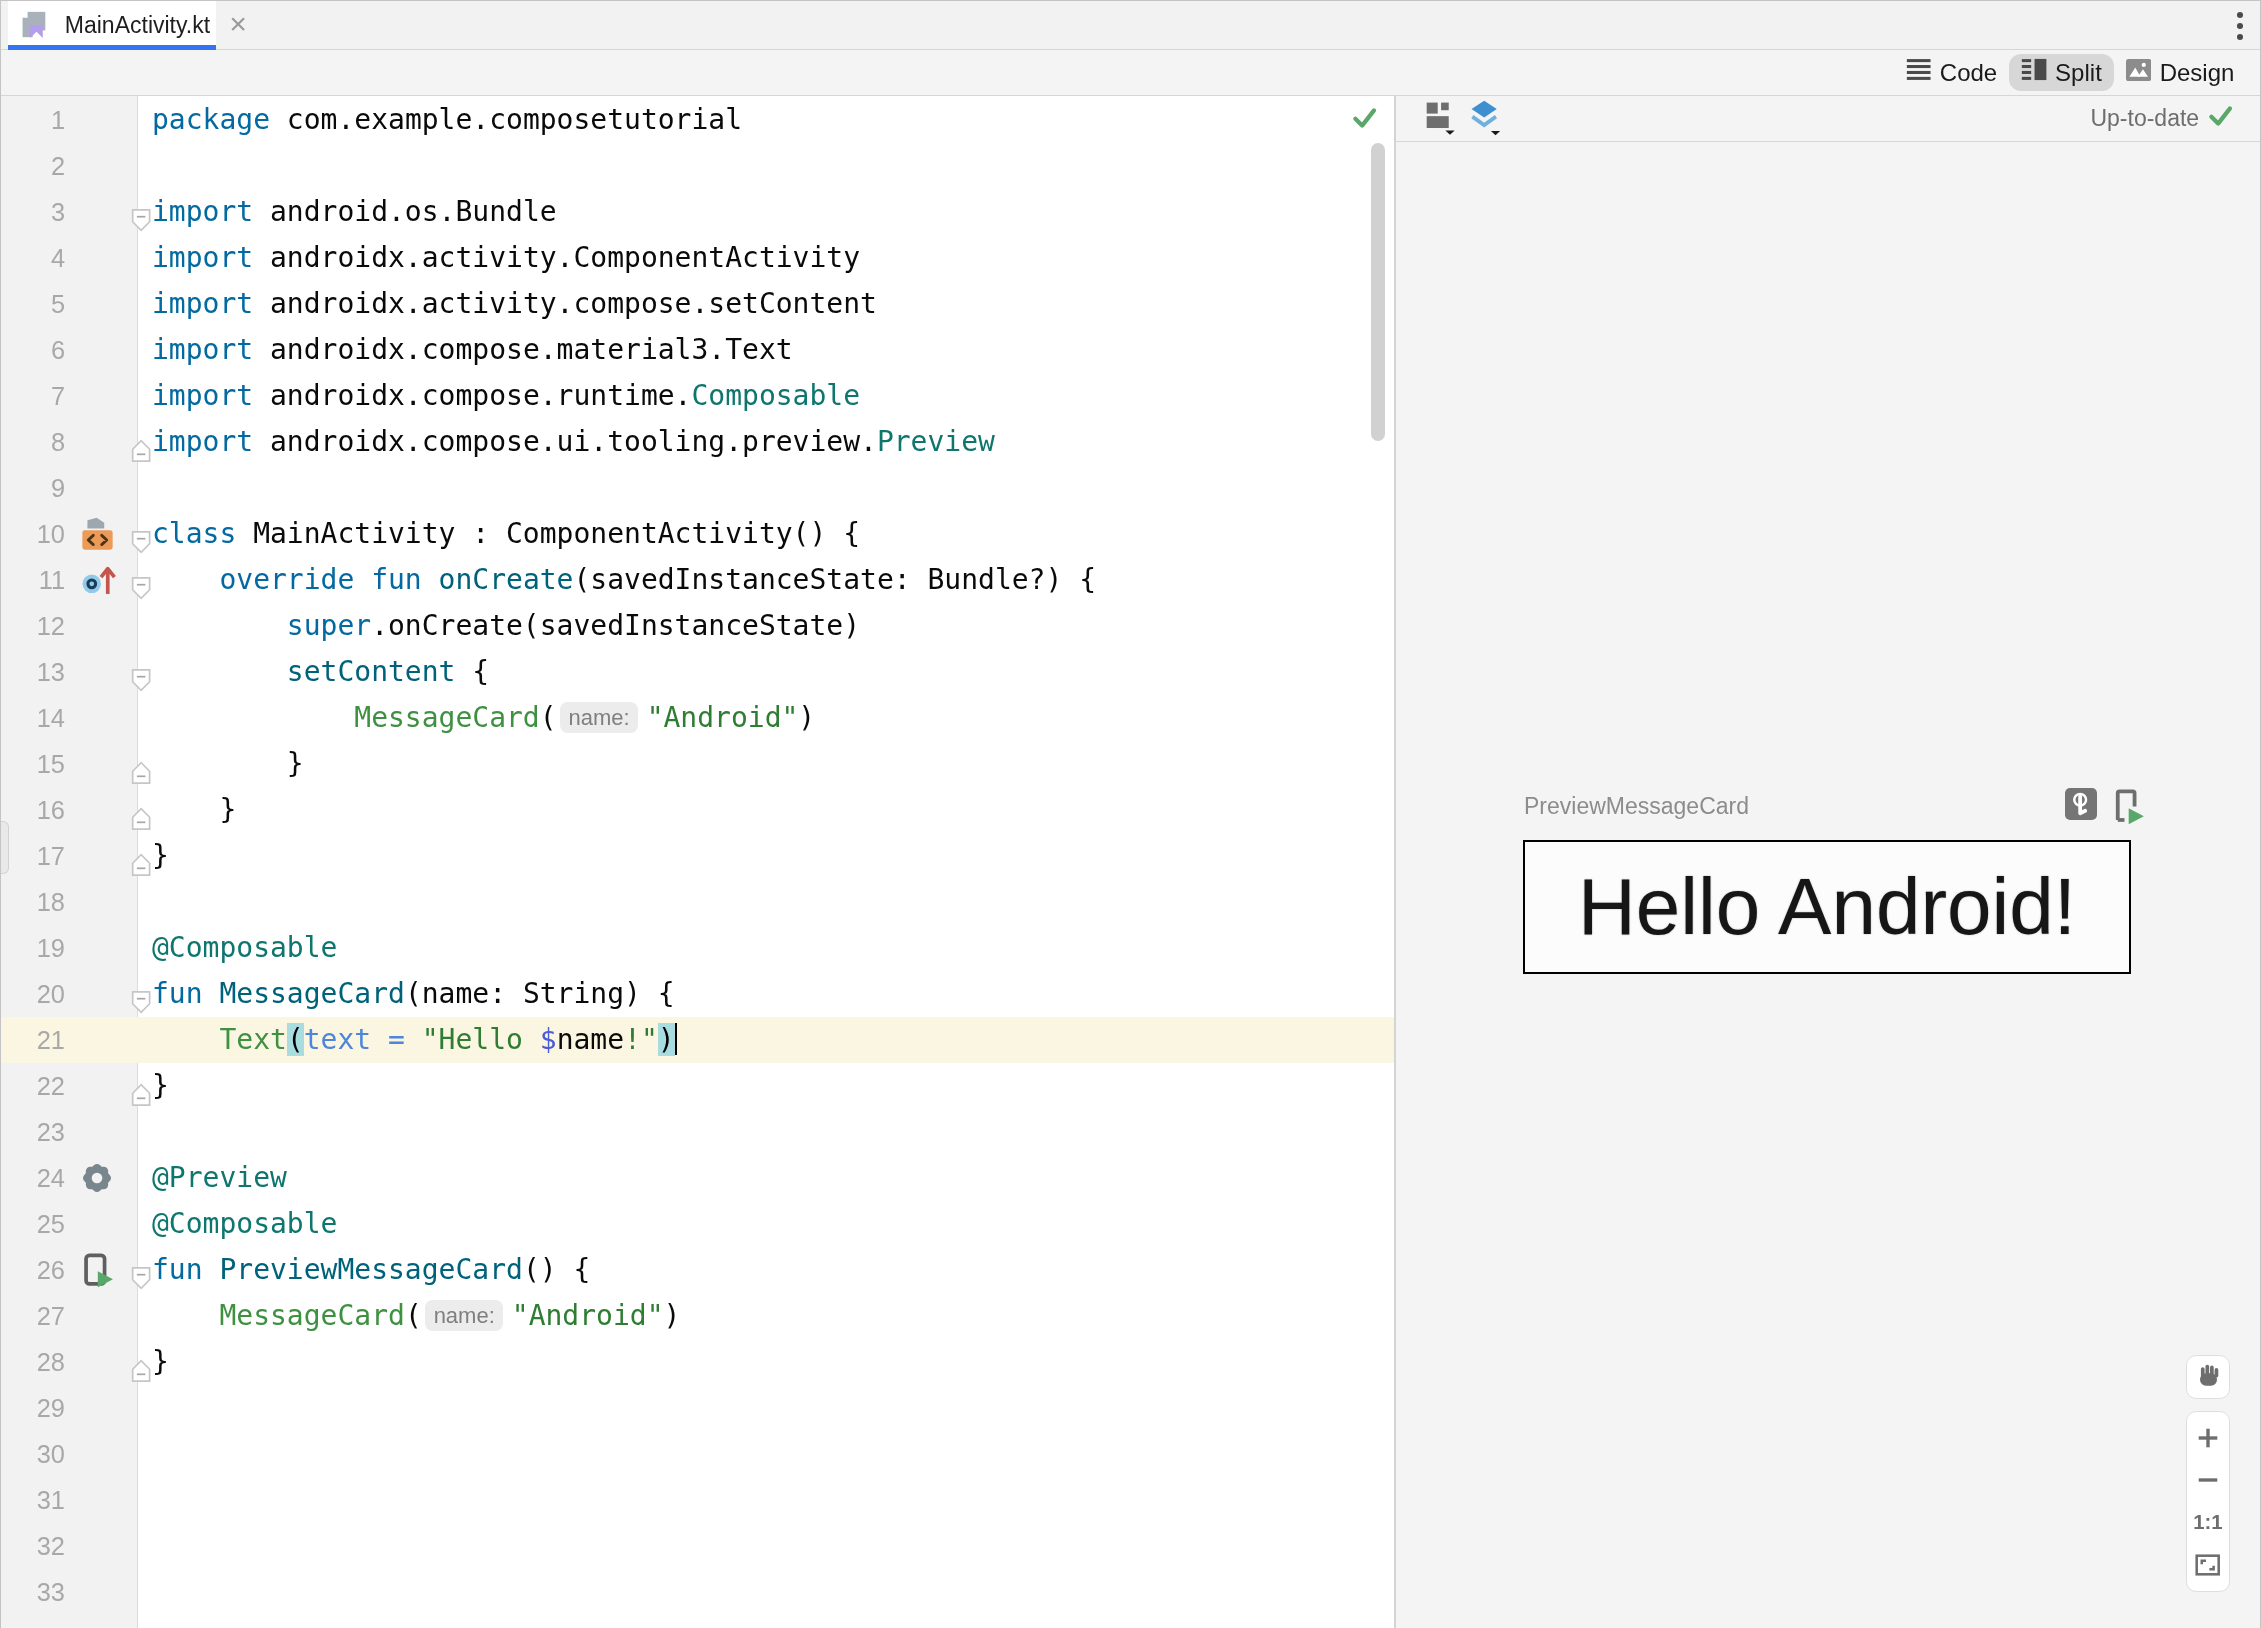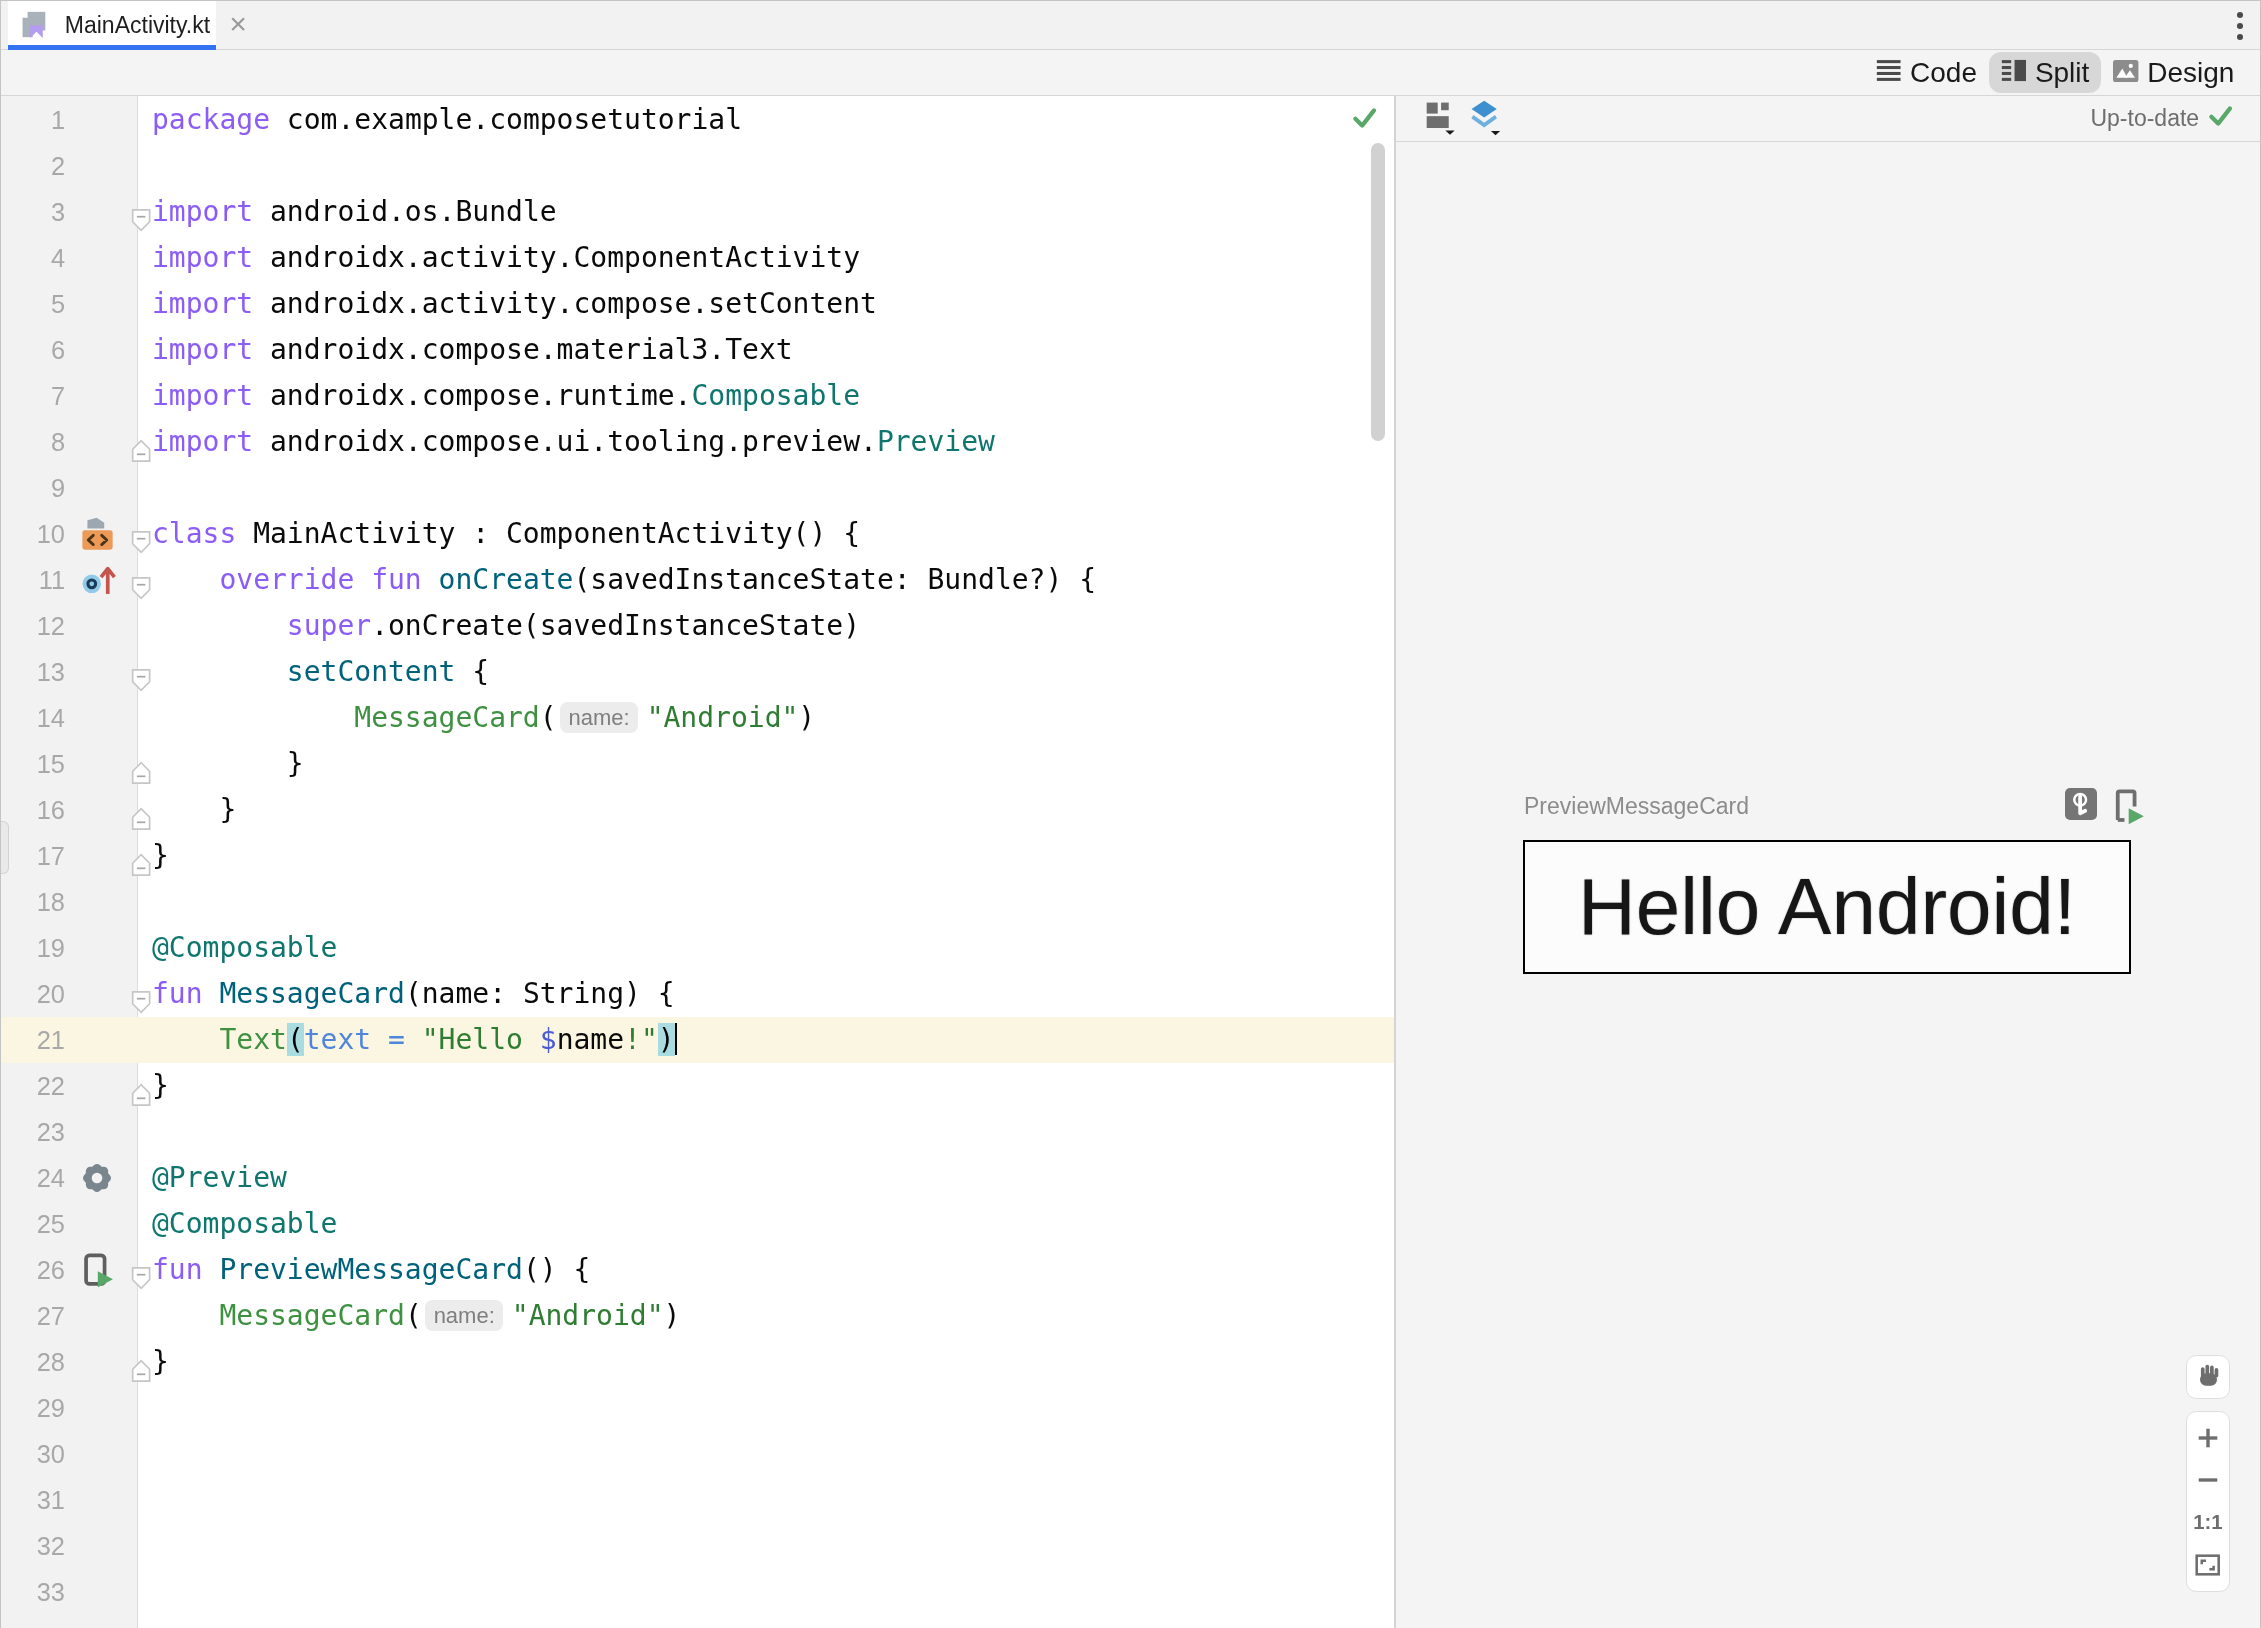--- a/index.html
+++ b/index.html
@@ -14,21 +14,21 @@
        display:flex;align-items:center;gap:18px;padding:0 12px;box-sizing:border-box;}
   .tab-underline{position:absolute;left:0;right:0;bottom:0;height:5.1px;background:#3574F0;}
   .tab-label{font-size:23px;color:#1E1E1E;white-space:nowrap;}
   .tab-close{margin-left:auto;}
   .kebab{position:absolute;right:13.6px;top:8.5px;}
 
   
   .toolbar{position:absolute;left:0;top:49px;width:100%;height:46px;background:#F4F4F4;
            border-bottom:0.8px solid #D6D6D6;box-sizing:border-box;
            display:flex;align-items:center;justify-content:flex-end;padding-right:13.6px;}
-  .mode{display:flex;align-items:center;gap:8.5px;font-size:28px;color:#1A1A1A;
+  .mode{display:flex;align-items:center;gap:8.5px;font-size:24px;color:#1A1A1A;
         padding:4.2px 12px;border-radius:12px;}
   .mode.selected{background:#D7D7D7;}
 
   
   .editor{position:absolute;left:0;top:95px;width:1393px;height:1534px;background:#fff;overflow:hidden;}
   .gutter-bg{position:absolute;left:0;top:0;width:137px;height:100%;background:#F2F2F2;
              border-right:0.8px solid #DBDBDB;box-sizing:border-box;}
   .divider{position:absolute;left:1393px;top:95px;width:1.7px;height:1534px;background:#D4D4D4;}
   .preview{position:absolute;left:1395px;top:95px;width:866px;height:1534px;background:#F4F4F4;overflow:hidden;}
 
@@ -37,21 +37,21 @@
   .line{position:relative;height:46px;width:1393px;white-space:pre;
         font-family:"DejaVu Sans Mono",monospace;font-size:28px;line-height:46px;}
   .line.caret-row{background:#FAF6E2;padding-left:28px;}
   .ln{position:absolute;left:0;top:0;width:64px;text-align:right;color:#A8A8A8;
       font-family:"Liberation Sans",sans-serif;font-size:25.4px;line-height:46px;}
   .gicon{position:absolute;left:78px;top:5.1px;}
   .fold{position:absolute;left:130px;top:11px;}
   .codepart{position:absolute;left:151px;top:0;}
 
   .s-pl{color:#0A0A0A;}
-  .s-kw{color:#8b5cf6;}
+  .s-kw{color:#0369a1;}
   .s-decl{color:#00627A;}
   .s-call{color:#3F9142;}
   .s-i{margin-top:20px;}
   .s-ann{color:#0f766e;}
   .s-str{color:#2E7D32;}
   .s-arg{color:#4E86DC;}
   .s-dollar{color:#4C5BD6;}
   .s-match{background:#A8DCE0;color:#000;}
   .hint{display:inline-block;font-family:"Liberation Sans",sans-serif;font-size:22px;
         line-height:29px;color:#7F7F7F;background:#ECECEC;border-radius:7.6px;

